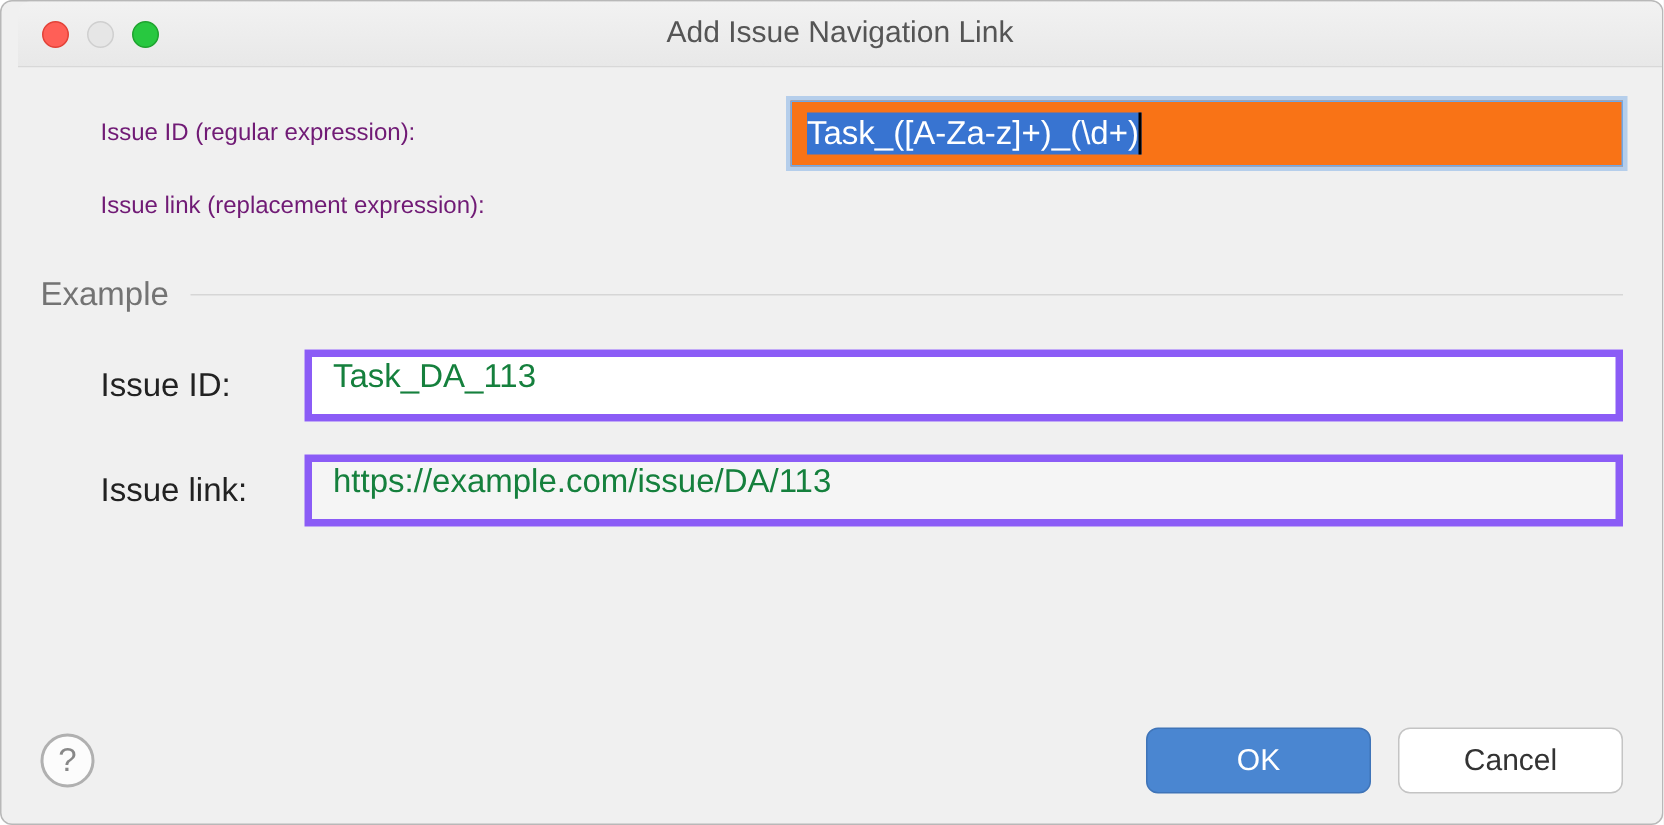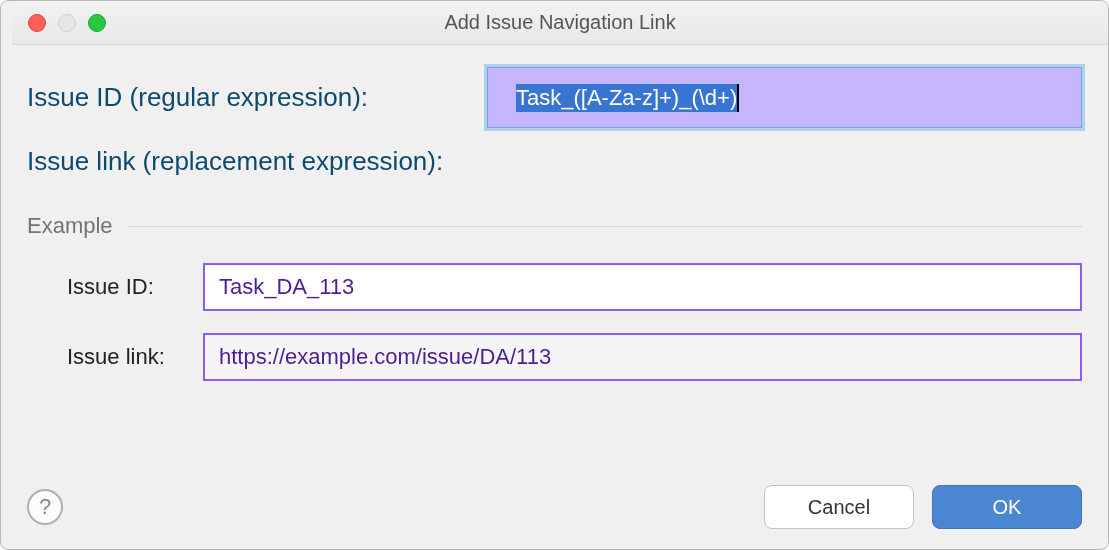--- a/index.html
+++ b/index.html
@@ -57,31 +57,32 @@
       padding: 22px 26px 18px 26px;
       display: flex;
       flex-direction: column;
     }
     .row {
       display: flex;
       align-items: center;
       margin-bottom: 18px;
     }
     .label {
-      font-size: 26px;
-      color: #0c4a6e;
+      font-size: 16px;
+      color: #701a75;
       width: 460px;
       flex-shrink: 0;
+      margin-left: 40px;
     }
     .field {
       flex: 1;
-      height: 61px;
+      height: 44px;
       border: 1px solid #bcbcbc;
-      background: #c4b5fd;
-      padding: 0 28px;
+      background: #f97316;
+      padding: 0 10px;
       font-size: 22px;
       display: flex;
       align-items: center;
       color: #222;
     }
     .field-focus {
       border: 1px solid #6fa8e8;
       box-shadow: 0 0 0 3px rgba(72,144,226,0.35);
     }
     .selected-text {
@@ -114,27 +115,26 @@
     }
     .ex-label {
       font-size: 22px;
       color: #222;
       width: 136px;
       flex-shrink: 0;
     }
     .ex-field {
       flex: 1;
       height: 48px;
-      border: 2px solid #8b5cf6;
+      border: 5px solid #8b5cf6;
       background: #fff;
       padding: 0 14px;
       font-size: 22px;
       display: flex;
-      align-items: center;
-      color: #4c1d95;
+      color: #15803d;
     }
     .ex-field-ro {
       background: #f5f5f5;
     }
     .footer {
       display: flex;
       align-items: center;
       padding: 0 26px 20px 26px;
     }
     .help {
@@ -218,20 +218,20 @@
       </div>
     </div>
 
   </div>
 
   <div class="footer">
     <div class="help">
       <span>?</span>
     </div>
     <div class="spacer"></div>
+    <div class="btn btn-ok">
+      <span>OK</span>
+    </div>
     <div class="btn btn-cancel">
       <span>Cancel</span>
     </div>
-    <div class="btn btn-ok">
-      <span>OK</span>
-    </div>
   </div>
 </div>
 
 </body></html>

